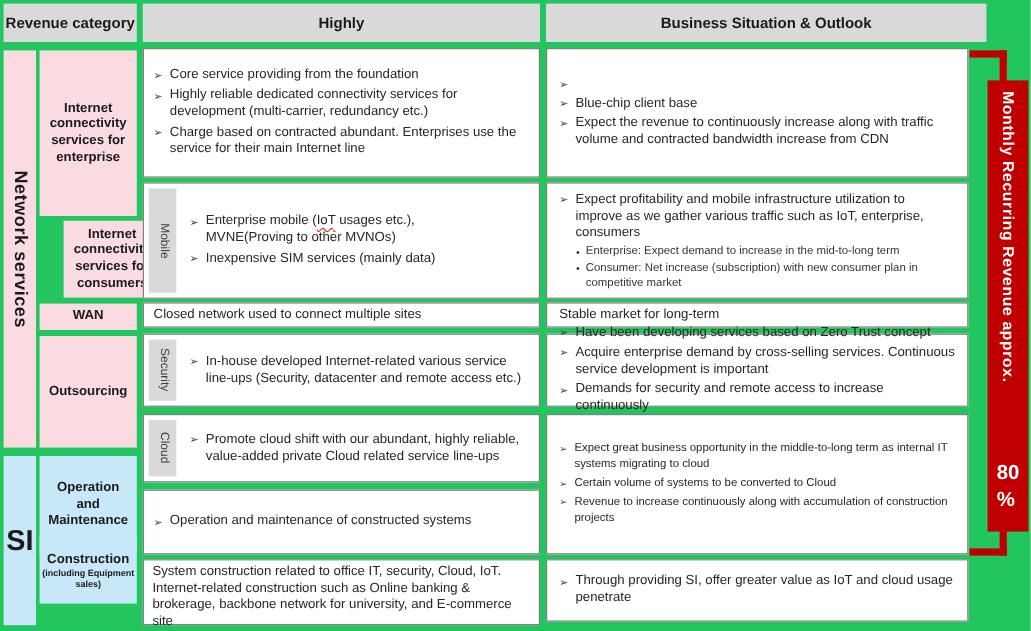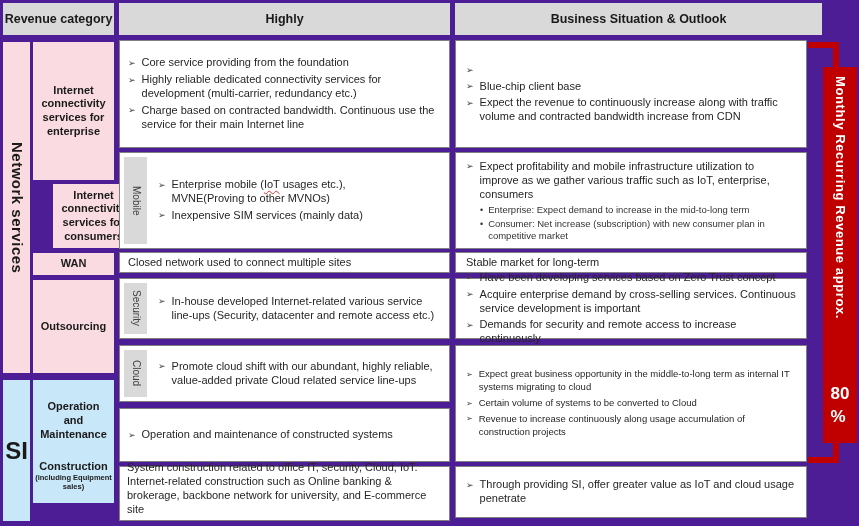--- a/index.html
+++ b/index.html
@@ -1,38 +1,38 @@
 <!DOCTYPE html>
 <html><head>
 <meta charset="utf-8">
 <style>
   html,body{margin:0;padding:0;background:#fff;}
   .canvas{
-    position:relative;width:859px;height:526px;background:#4c1d95;
+    position:relative;width:859px;height:526px;background:#22c55e;
     font-family:"Liberation Sans","DejaVu Sans",sans-serif;color:#262626;
     overflow:hidden;
   }
   .abs{position:absolute;box-sizing:border-box;}
   
   .hdr{background:#d9d9d9;display:flex;align-items:center;justify-content:center;
        font-weight:bold;font-size:12.5px;color:#1a1a1a;}
   
   .cell{display:flex;flex-direction:column;align-items:center;justify-content:center;
         text-align:center;font-weight:bold;font-size:11px;line-height:1.25;color:#1a1a1a;}
   .pink{background:#f9dbe1;}
   .blue{background:#c8e7f8;}
   .vtext{writing-mode:vertical-rl;text-orientation:mixed;}
   .grp-net{font-size:15px;font-weight:bold;letter-spacing:.5px;}
   .grp-si{font-size:24px;font-weight:bold;}
   .cat-sub{font-weight:bold;font-size:7.5px;line-height:1.15;margin-top:1px;}
   
   .box{background:#fff;border:1px solid #808080;display:flex;flex-direction:column;
        justify-content:center;font-size:11px;line-height:1.27;color:#262626;
        padding:4px 8px;}
-  .box.top{justify-content:flex-end;}
+  .box.top{justify-content:flex-start;}
   .bul{display:flex;gap:6px;margin:1.5px 0;}
   .arr{flex:0 0 auto;font-size:9px;color:#404040;padding-top:1.5px;}
   .sub{display:flex;gap:5px;font-size:9.5px;line-height:1.3;margin:1px 0 0 14px;color:#333;}
   .dot{flex:0 0 auto;font-size:9px;padding-top:1px;color:#333;}
   .small-box{font-size:9.5px;line-height:1.35;}
   
   .strip{position:absolute;left:4px;top:4px;bottom:4px;width:23px;background:#d9d9d9;
          display:flex;align-items:center;justify-content:center;font-size:10px;
          color:#404040;}
   .has-strip{padding-left:38px;}
@@ -75,21 +75,21 @@
     <div class="bul">
       <span class="arr">➢</span>
       <span>Core service providing from the foundation</span>
     </div>
     <div class="bul">
       <span class="arr">➢</span>
       <span>Highly reliable dedicated connectivity services for development (multi-carrier, redundancy etc.)</span>
     </div>
     <div class="bul">
       <span class="arr">➢</span>
-      <span>Charge based on contracted bandwidth. Continuous use the service for their main Internet line</span>
+      <span>Charge based on contracted abundant. Enterprises use the service for their main Internet line</span>
     </div>
   </div>
 
   <div class="abs box has-strip" style="left:119px;top:152px;width:331px;height:97px;">
     <div class="strip">
       <span class="vtext">Mobile</span>
     </div>
     <div class="bul">
       <span class="arr">➢</span>
       <span><span>Enterprise mobile (</span><span class="wavy">IoT</span><span> usages etc.),</span><br><span>MVNE(Proving to other MVNOs)</span></span>
@@ -187,21 +187,21 @@
     <div class="bul">
       <span class="arr" style="font-size:8px;">➢</span>
       <span>Expect great business opportunity in the middle-to-long term as internal IT systems migrating to cloud</span>
     </div>
     <div class="bul">
       <span class="arr" style="font-size:8px;">➢</span>
       <span>Certain volume of systems to be converted to Cloud</span>
     </div>
     <div class="bul">
       <span class="arr" style="font-size:8px;">➢</span>
-      <span>Revenue to increase continuously along usage accumulation of construction projects</span>
+      <span>Revenue to increase continuously along with accumulation of construction projects</span>
     </div>
   </div>
 
   <div class="abs box" style="left:455px;top:466px;width:352px;height:52px;padding:4px 10px;">
     <div class="bul">
       <span class="arr">➢</span>
       <span>Through providing SI, offer greater value as IoT and cloud usage penetrate</span>
     </div>
   </div>
 

